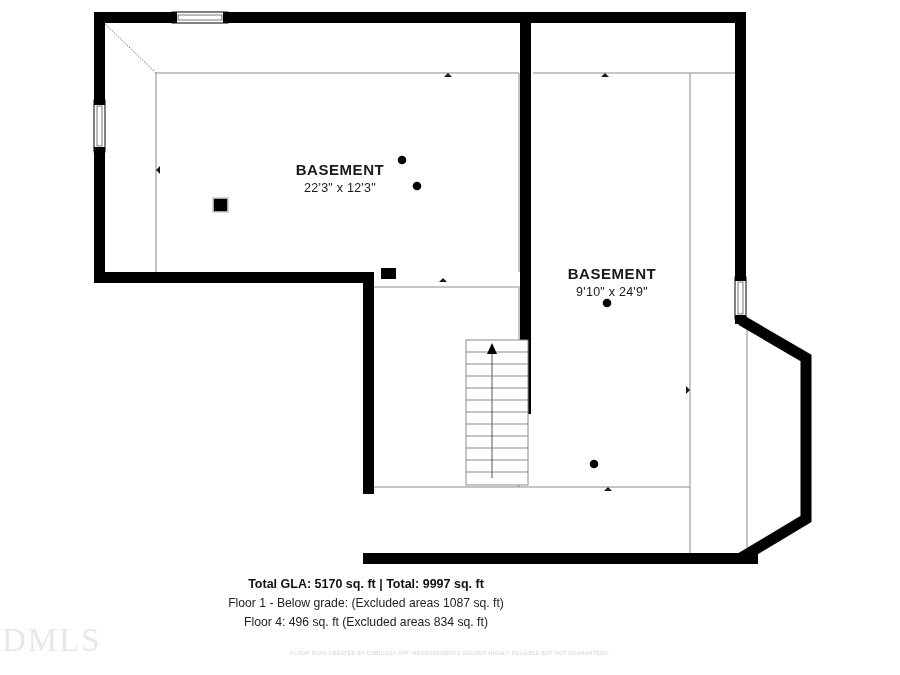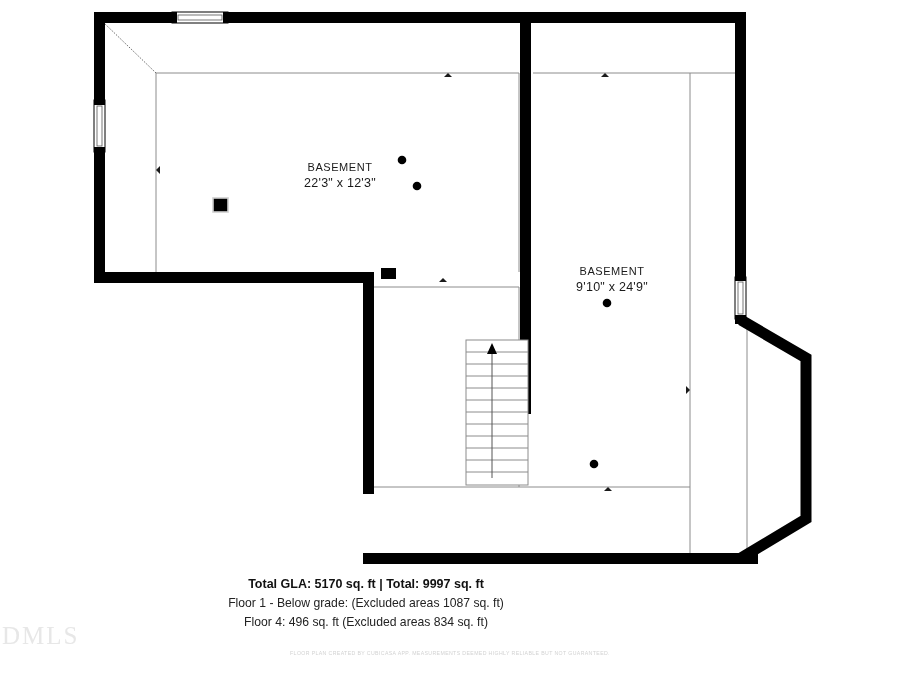--- a/index.html
+++ b/index.html
@@ -26,23 +26,23 @@
   .room-label {
     position: absolute;
     text-align: center;
     line-height: 1.35;
     color: #1a1a1a;
     white-space: nowrap;
     user-select: none;
   }
   .room-label .room-name {
     display: block;
-    font-size: 11px;
+    font-size: 15px;
     letter-spacing: 0.55px;
-    font-weight: 400;
+    font-weight: 700;
   }
   .room-label .room-dims {
     display: block;
     font-size: 12.5px;
     letter-spacing: 0.25px;
     font-weight: 400;
   }
   #label-basement-left {
     left: 238px;
     top: 160px;
@@ -83,21 +83,21 @@
     font-size: 5.2px;
     letter-spacing: 0.38px;
     color: #d2d2d2;
     font-weight: 400;
     user-select: none;
   }
   #watermark {
     position: absolute;
     left: 2px;
     top: 622px;
-    font-size: 25px;
+    font-size: 33px;
     letter-spacing: 2px;
     color: #e2e2e2;
     font-family: "Liberation Serif", serif;
     user-select: none;
     opacity: 0.82;
   }
 </style>
 </head>
 <body>
 

